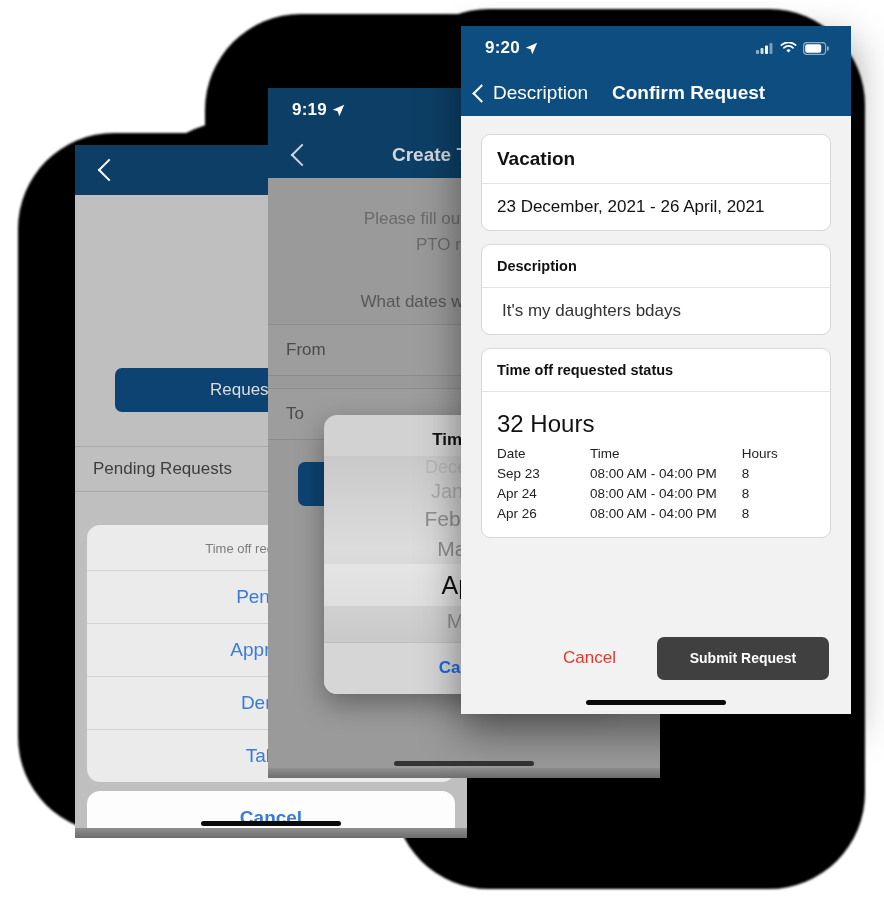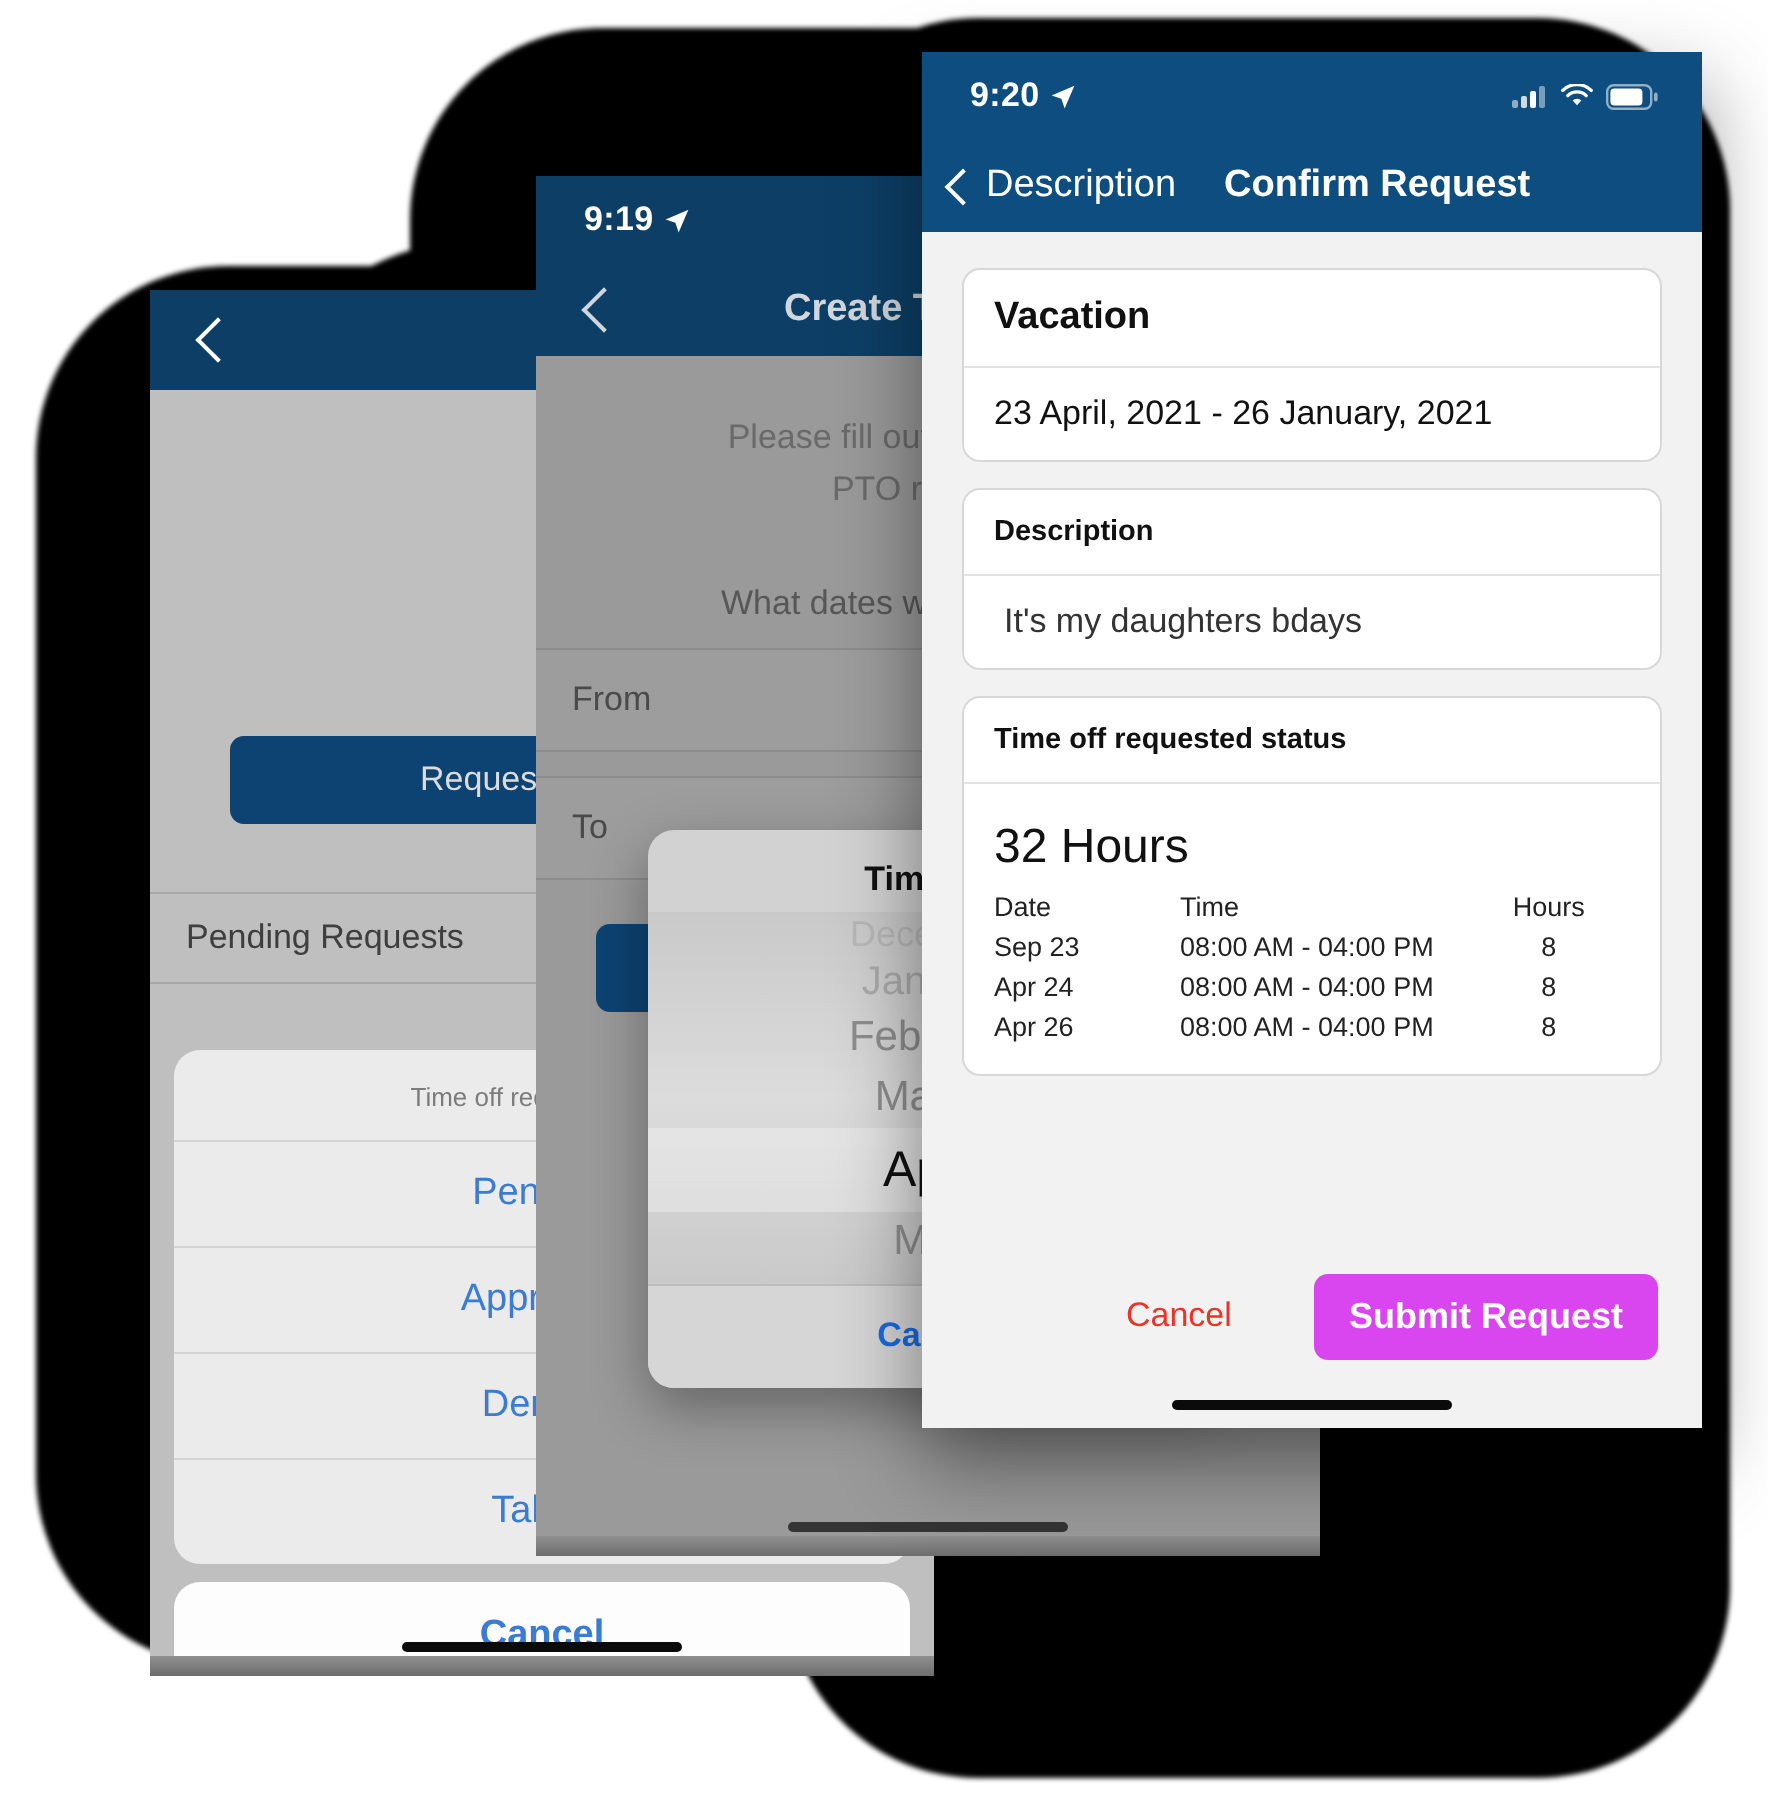--- a/index.html
+++ b/index.html
@@ -44,27 +44,27 @@
   .card-title{font-weight:bold;font-size:19px;}
   .card-head{font-weight:bold;font-size:14.5px;}
   .card-sub{font-size:17px;color:#333;padding-left:20px;}
 
   .hours-big{font-size:24px;color:#111;padding:10px 0 6px 6px;}
   table.hours{width:100%;border-collapse:collapse;font-size:13.5px;color:#222;}
   table.hours th{font-weight:normal;padding:2px 0;}
   table.hours td{padding:2.5px 0;}
   .col-date{text-align:left;width:30%;padding-left:6px!important;}
   .col-time{text-align:left;width:46%;}
-  .col-hours{text-align:center;width:24%;padding-right:14px!important;}
+  .col-hours{text-align:left;width:24%;padding-right:14px!important;}
 
   .front-actions{position:absolute;left:0;right:0;bottom:34px;height:44px;
      display:flex;align-items:center;}
   .btn-cancel-red{color:#e8352a;font-size:17px;position:absolute;left:102px;}
-  .btn-primary{position:absolute;right:22px;background:#d946ef;color:#fff;border:none;
-     border-radius:7px;width:172px;height:43px;font-size:18px;font-weight:bold;
+  .btn-primary{position:absolute;right:22px;background:#404040;color:#fff;border:none;
+     border-radius:7px;width:172px;height:43px;font-size:14px;font-weight:bold;
      font-family:"Liberation Sans",sans-serif;}
   .homebar{position:absolute;bottom:9px;left:50%;transform:translateX(-50%);
      width:140px;height:5px;border-radius:3px;background:#0b0b0b;}
 
   
   #phone-mid{left:268px;top:88px;width:392px;height:690px;}
   #mid-screen{position:absolute;inset:0;background:#ffffff;}
   #mid-chrome{background:#0d3f66;height:90px;}
   #mid-body{position:absolute;left:0;right:0;top:90px;bottom:0;background:#9a9a9a;}
   .mid-intro{text-align:center;font-size:17px;line-height:26px;color:#6a6a6a;padding:28px 40px 0;}
@@ -268,21 +268,21 @@
         </div>
         <div class="nav-title">Confirm Request</div>
       </div>
     </div>
 
     <div id="front-body">
       <div style="height:18px;"></div>
 
       <div class="card">
         <div class="card-row card-title">Vacation</div>
-        <div class="card-row sep">23 April, 2021  - 26 January, 2021</div>
+        <div class="card-row sep">23 December, 2021  - 26 April, 2021</div>
       </div>
 
       <div class="card">
         <div class="card-row card-head">Description</div>
         <div class="card-row sep card-sub">It's my daughters bdays</div>
       </div>
 
       <div class="card">
         <div class="card-row card-head">Time off requested status</div>
         <div class="card-row sep" style="padding:8px 9px 14px 9px;">

